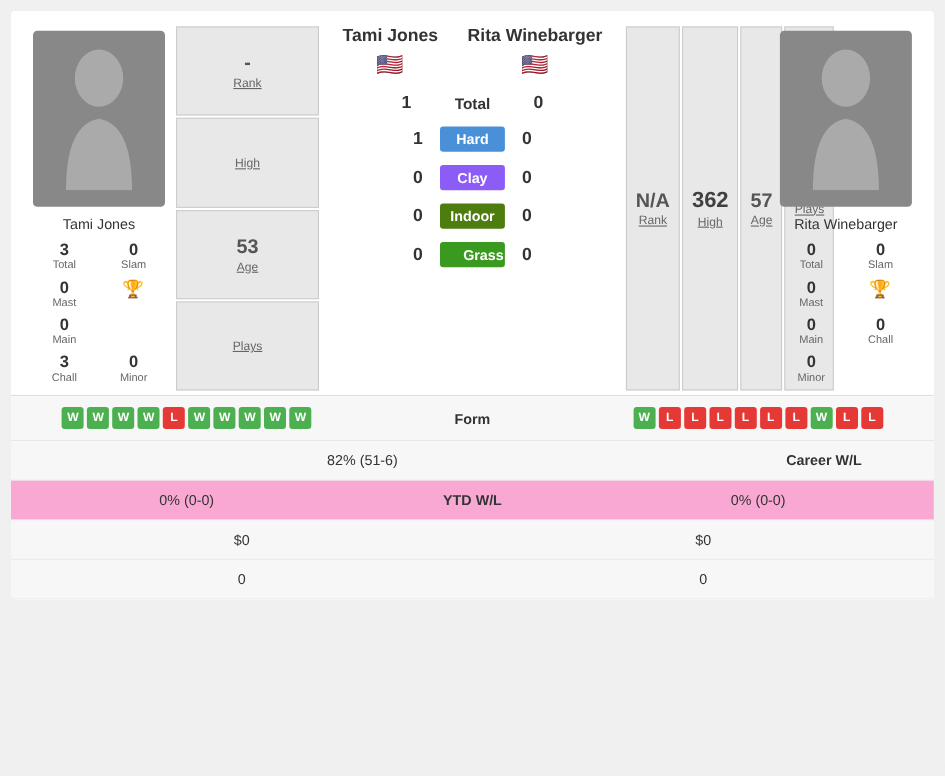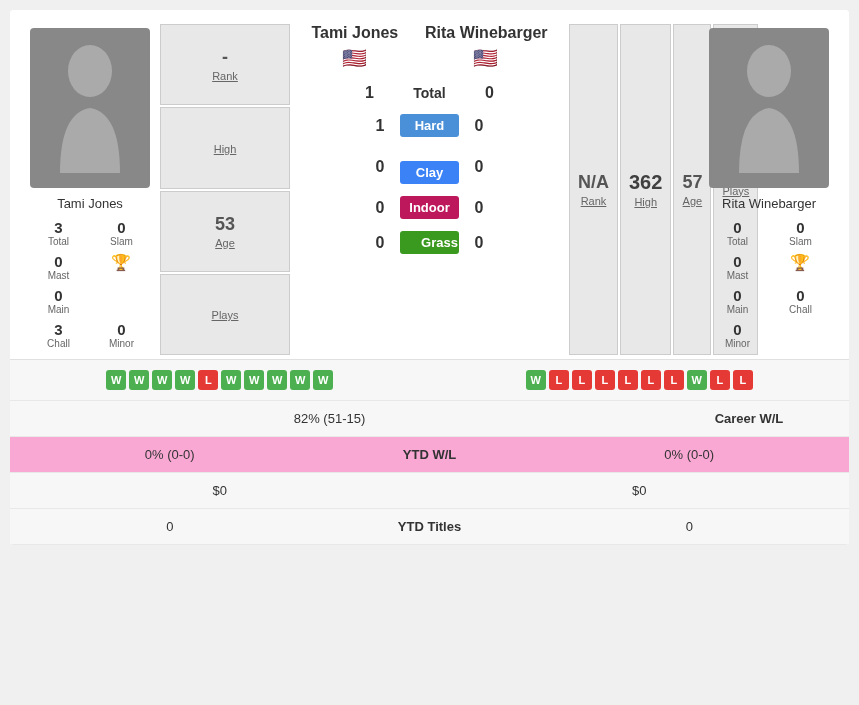--- a/index.html
+++ b/index.html
@@ -152,22 +152,22 @@
 
     .surface-total {
       width: 80px;
       text-align: center;
       font-size: 14px;
       font-weight: bold;
       color: #333;
     }
 
     .surface-hard { background: #4a90d9; }
-    .surface-clay { background: #3b82f6; margin-top: 12px; }
-    .surface-indoor { background: #be185d; }
+    .surface-clay { background: #8b5cf6; }
+    .surface-indoor { background: #4d7c0f; }
     .surface-grass { background: #3a9a20; padding-left: 20px; }
 
     
     .player-info-col-right {
       width: 130px;
       flex-shrink: 0;
       display: flex;
       flex-direction: row;
       gap: 2px;
       padding: 4px 0;
@@ -452,52 +452,52 @@
           <span class="form-badge form-badge-w">W</span>
           <span class="form-badge form-badge-w">W</span>
           <span class="form-badge form-badge-l">L</span>
           <span class="form-badge form-badge-w">W</span>
           <span class="form-badge form-badge-w">W</span>
           <span class="form-badge form-badge-w">W</span>
           <span class="form-badge form-badge-w">W</span>
           <span class="form-badge form-badge-w">W</span>
         </div>
       </div>
+      <div class="stats-row-center">Form</div>
       <div class="stats-row-right">
         <div class="form-badges">
           <span class="form-badge form-badge-w">W</span>
           <span class="form-badge form-badge-l">L</span>
           <span class="form-badge form-badge-l">L</span>
           <span class="form-badge form-badge-l">L</span>
           <span class="form-badge form-badge-l">L</span>
           <span class="form-badge form-badge-l">L</span>
           <span class="form-badge form-badge-l">L</span>
           <span class="form-badge form-badge-w">W</span>
           <span class="form-badge form-badge-l">L</span>
           <span class="form-badge form-badge-l">L</span>
         </div>
       </div>
     </div>
 
     <div class="stats-row">
-      <div class="stats-row-left">82% (51-15)</div>
+      <div class="stats-row-left">82% (51-6)</div>
       <div class="stats-row-center">Career W/L</div>
     </div>
 
     <div class="stats-row" style="background:#f9a8d4;">
       <div class="stats-row-left">0% (0-0)</div>
       <div class="stats-row-center">YTD W/L</div>
       <div class="stats-row-right">0% (0-0)</div>
     </div>
 
     <div class="stats-row">
       <div class="stats-row-left">$0</div>
       <div class="stats-row-right">$0</div>
     </div>
 
     <div class="stats-row" style="background:#f7f7f7;">
       <div class="stats-row-left">0</div>
-      <div class="stats-row-center">YTD Titles</div>
       <div class="stats-row-right">0</div>
     </div>
 
   </div>
 </div>
 
 </body></html>

